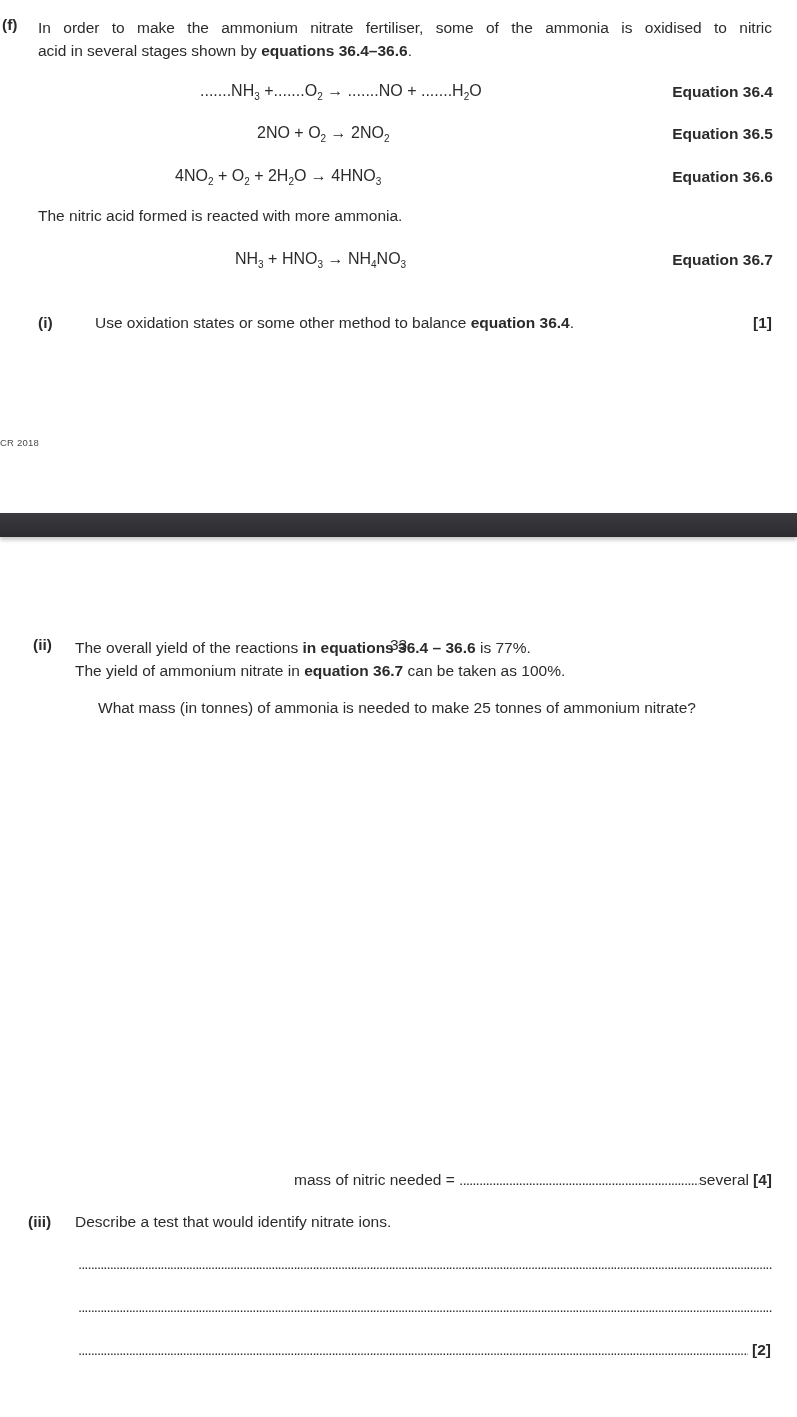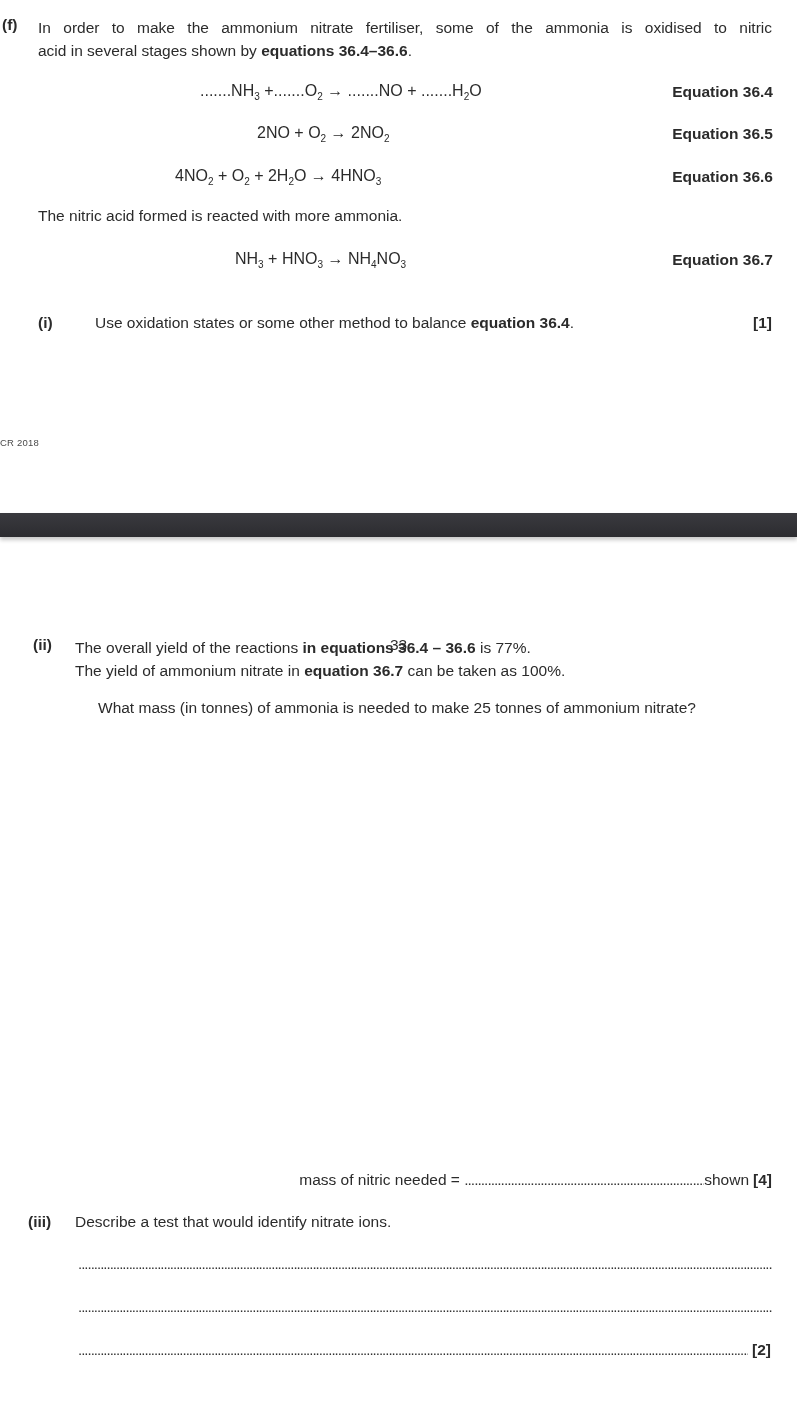--- a/index.html
+++ b/index.html
@@ -113,21 +113,21 @@
 <div class="abs" id="page-number">33</div>
 
 <span class="abs" id="part-ii-label">(ii)</span>
 <div class="abs" id="part-ii-lines">
   <div><span>The overall yield of the reactions </span><b>in equations 36.4 – 36.6</b><span> is 77%.</span></div>
   <div><span>The yield of ammonium nitrate in </span><b>equation 36.7</b><span> can be taken as 100%.</span></div>
 </div>
 <div class="abs" id="part-ii-question">What mass (in tonnes) of ammonia is needed to make 25 tonnes of ammonium nitrate?</div>
 
 <div class="abs" id="mass-answer-row">
-  <span>mass of nitric needed = </span><span class="dots">....................................................................................................</span><span>shown</span><b>[4]</b>
+  <span>mass of nitric needed = </span><span class="dots">....................................................................................................</span><span>several</span><b>[4]</b>
 </div>
 
 <span class="abs" id="part-iii-label">(iii)</span>
 <span class="abs" id="part-iii-text">Describe a test that would identify nitrate ions.</span>
 
 <div class="ans-row" id="answer-line-1">
   <span class="dots">................................................................................................................................................................................................................................................</span>
 </div>
 <div class="ans-row" id="answer-line-2">
   <span class="dots">................................................................................................................................................................................................................................................</span>

